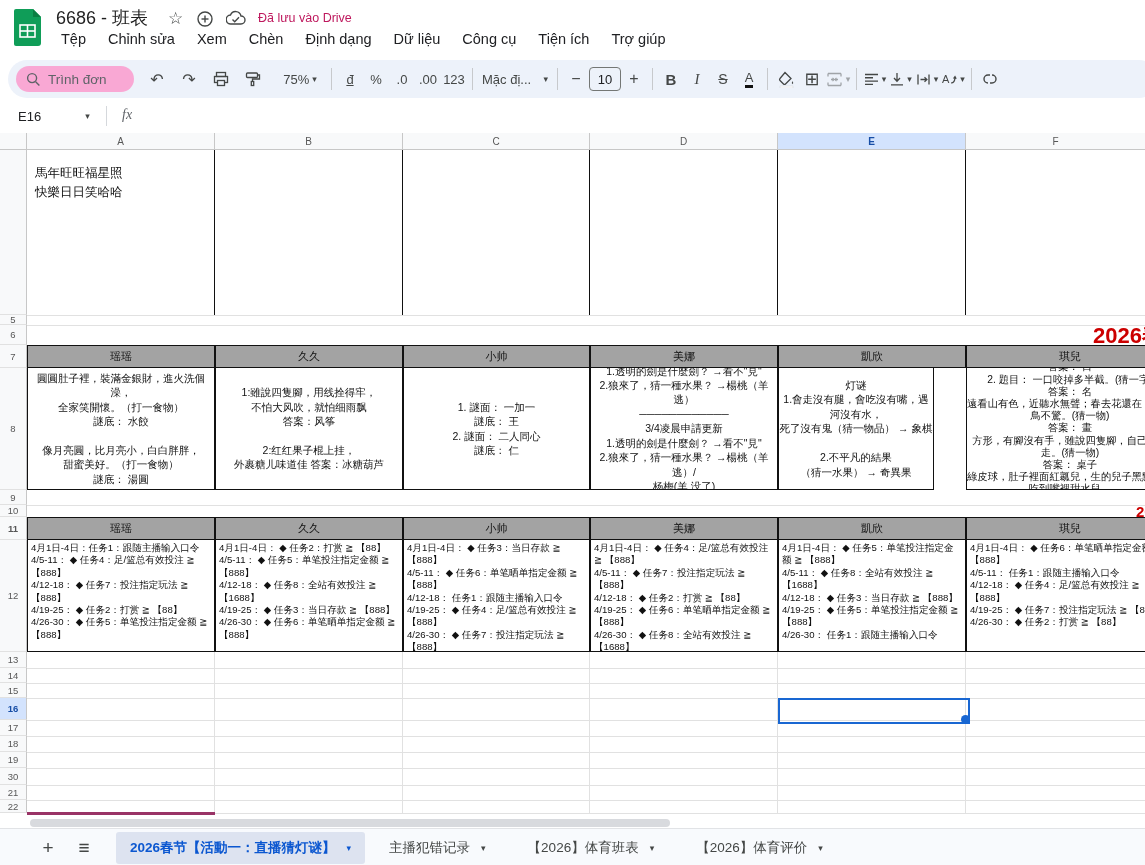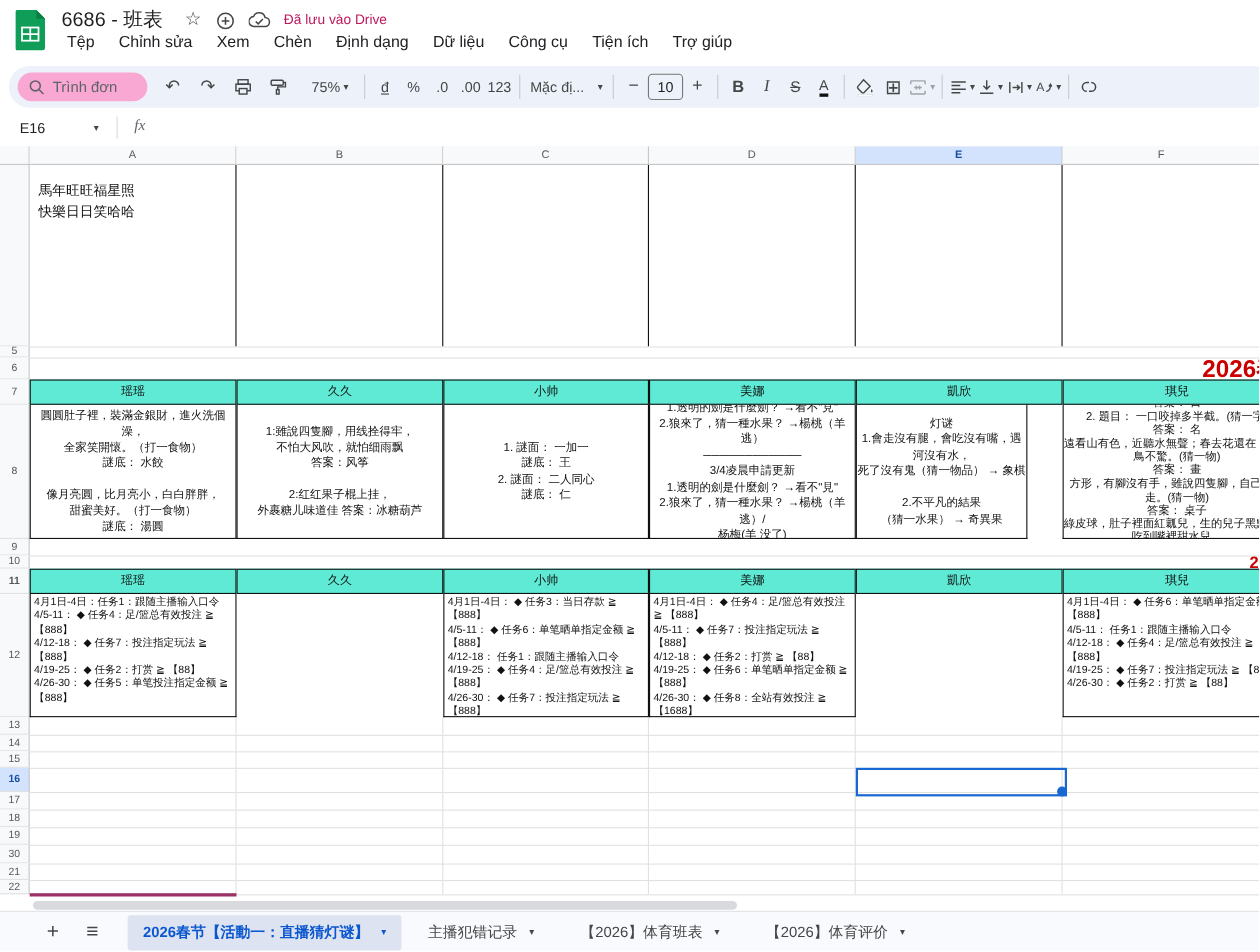--- a/index.html
+++ b/index.html
@@ -46,21 +46,21 @@
   .colhdr-sel{background:#d3e3fd;color:#174ea6;font-weight:bold;}
   .corner{left:0;top:0;width:27px;height:17px;background:#f8f9fa;border-right:1px solid #c7c7c7;border-bottom:1px solid #c7c7c7;}
   .rowhdr{left:0;width:27px;background:#f8f9fa;border-right:1px solid #c7c7c7;border-bottom:1px solid #e1e1e1;
           text-align:center;font-size:9.5px;color:#575757;}
   .rowhdr-sel{background:#d3e3fd;color:#174ea6;font-weight:bold;}
   .hline{position:absolute;left:27px;width:1118px;height:1px;background:#e1e1e1;}
   .vline{position:absolute;width:1px;background:#e1e1e1;}
   .vline-black{position:absolute;width:1px;background:#111;}
   .note-cell{left:27px;top:17px;width:188px;height:165px;padding:14px 8px;font-size:12.5px;
              line-height:19px;color:#111;white-space:pre-line;}
-  .name-cell{height:23px;background:#5eead4;border:1px solid #111;text-align:center;
+  .name-cell{height:23px;background:#a3a3a3;border:1px solid #111;text-align:center;
              font-size:11px;color:#111;line-height:21px;}
   .riddle-cell{height:122px;border:1px solid #111;border-top:none;display:flex;align-items:center;
                justify-content:center;text-align:center;font-size:10.5px;line-height:14.4px;
                color:#111;white-space:pre-line;overflow:hidden;}
   .riddle-f{line-height:12.2px;font-size:10.3px;}
   .task-cell{height:112px;border:1px solid #111;border-top:none;padding:2px 3px;font-size:9.6px;
              line-height:12.4px;color:#111;white-space:pre-line;overflow:hidden;text-align:left;}
   .banner{position:absolute;color:#cc0000;font-weight:bold;white-space:nowrap;}
   .selection{position:absolute;border:2px solid #1967d2;background:transparent;}
   .fill-handle{position:absolute;width:9px;height:9px;border-radius:50%;background:#1967d2;}
@@ -323,30 +323,40 @@
     <div class="cell name-cell" style="left:403px;top:384px;width:187px;">小帅</div>
     <div class="cell name-cell" style="left:590px;top:384px;width:188px;">美娜</div>
     <div class="cell name-cell" style="left:778px;top:384px;width:188px;">凱欣</div>
     <div class="cell name-cell" style="left:966px;top:384px;width:208px;">琪兒</div>
 
     <div class="cell task-cell" style="left:27px;top:407px;width:188px;border-left:1px solid #111;">4月1日-4日：任务1：跟随主播输入口令
 4/5-11： ◆ 任务4：足/篮总有效投注 ≧ 【888】
 4/12-18： ◆ 任务7：投注指定玩法 ≧ 【888】
 4/19-25： ◆ 任务2：打赏 ≧ 【88】
 4/26-30： ◆ 任务5：单笔投注指定金额 ≧ 【888】</div>
+    <div class="cell task-cell" style="left:215px;top:407px;width:188px;">4月1日-4日： ◆ 任务2：打赏 ≧ 【88】
+4/5-11： ◆ 任务5：单笔投注指定金额 ≧ 【888】
+4/12-18： ◆ 任务8：全站有效投注 ≧ 【1688】
+4/19-25： ◆ 任务3：当日存款 ≧ 【888】
+4/26-30： ◆ 任务6：单笔晒单指定金额 ≧ 【888】</div>
     <div class="cell task-cell" style="left:403px;top:407px;width:187px;">4月1日-4日： ◆ 任务3：当日存款 ≧ 【888】
 4/5-11： ◆ 任务6：单笔晒单指定金额 ≧ 【888】
 4/12-18： 任务1：跟随主播输入口令
 4/19-25： ◆ 任务4：足/篮总有效投注 ≧ 【888】
 4/26-30： ◆ 任务7：投注指定玩法 ≧ 【888】</div>
     <div class="cell task-cell" style="left:590px;top:407px;width:188px;">4月1日-4日： ◆ 任务4：足/篮总有效投注 ≧ 【888】
 4/5-11： ◆ 任务7：投注指定玩法 ≧ 【888】
 4/12-18： ◆ 任务2：打赏 ≧ 【88】
 4/19-25： ◆ 任务6：单笔晒单指定金额 ≧ 【888】
 4/26-30： ◆ 任务8：全站有效投注 ≧ 【1688】</div>
+    <div class="cell task-cell" style="left:778px;top:407px;width:188px;">4月1日-4日： ◆ 任务5：单笔投注指定金额 ≧ 【888】
+4/5-11： ◆ 任务8：全站有效投注 ≧ 【1688】
+4/12-18： ◆ 任务3：当日存款 ≧ 【888】
+4/19-25： ◆ 任务5：单笔投注指定金额 ≧ 【888】
+4/26-30： 任务1：跟随主播输入口令</div>
     <div class="cell task-cell" style="left:966px;top:407px;width:208px;">4月1日-4日： ◆ 任务6：单笔晒单指定金额 ≧ 【888】
 4/5-11： 任务1：跟随主播输入口令
 4/12-18： ◆ 任务4：足/篮总有效投注 ≧ 【888】
 4/19-25： ◆ 任务7：投注指定玩法 ≧ 【888】
 4/26-30： ◆ 任务2：打赏 ≧ 【88】</div>
 
     <div class="hline" style="top:535px;"></div>
     <div class="hline" style="top:550px;"></div>
     <div class="hline" style="top:565px;"></div>
     <div class="hline" style="top:587px;"></div>

